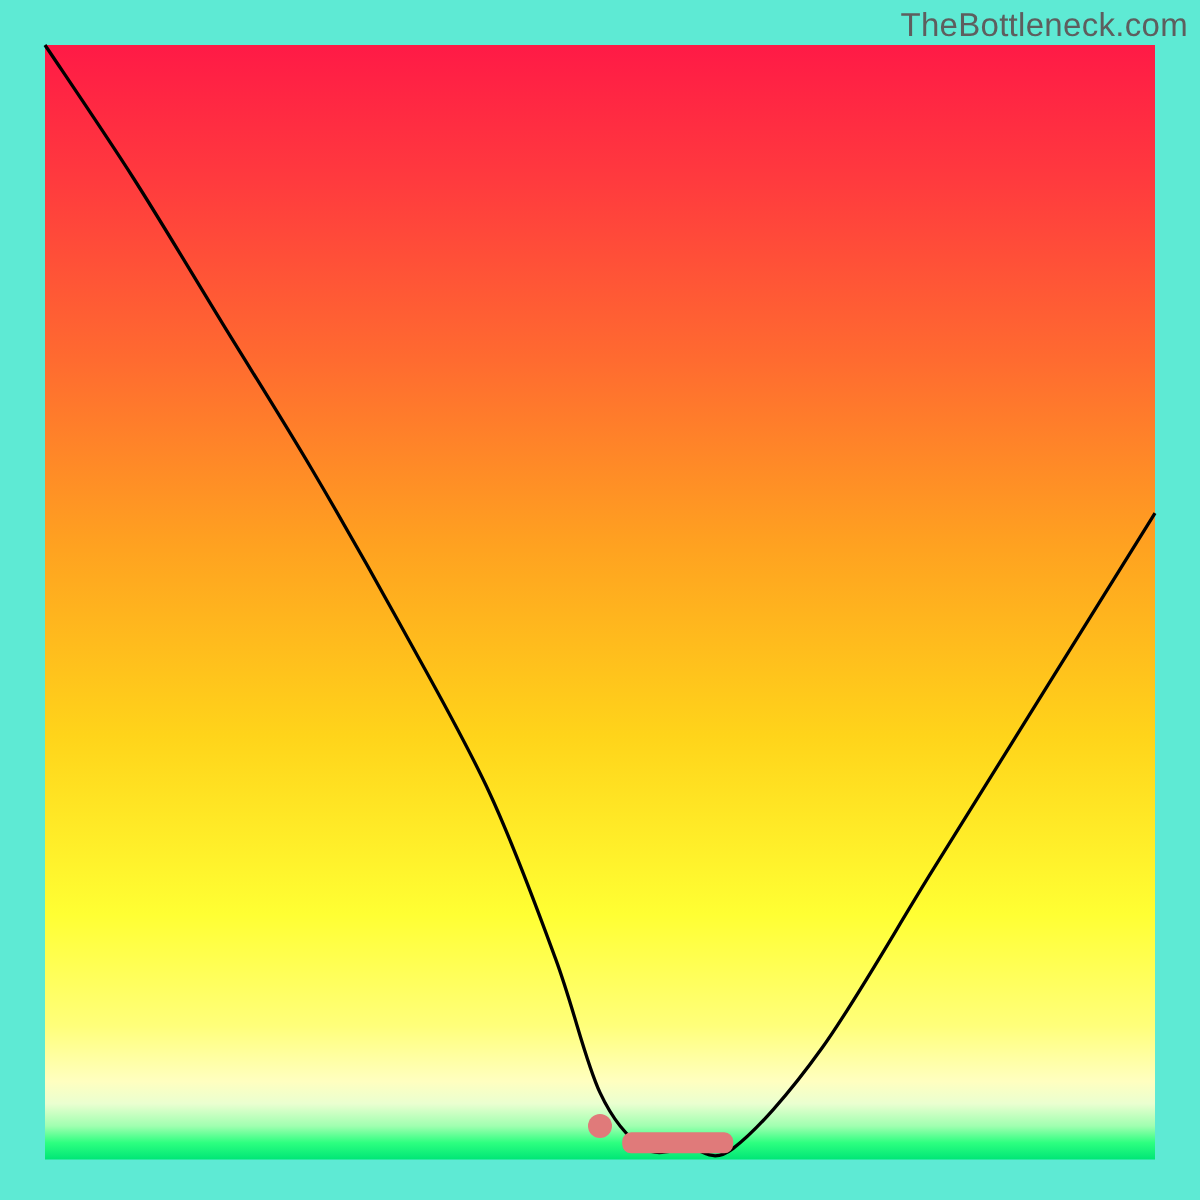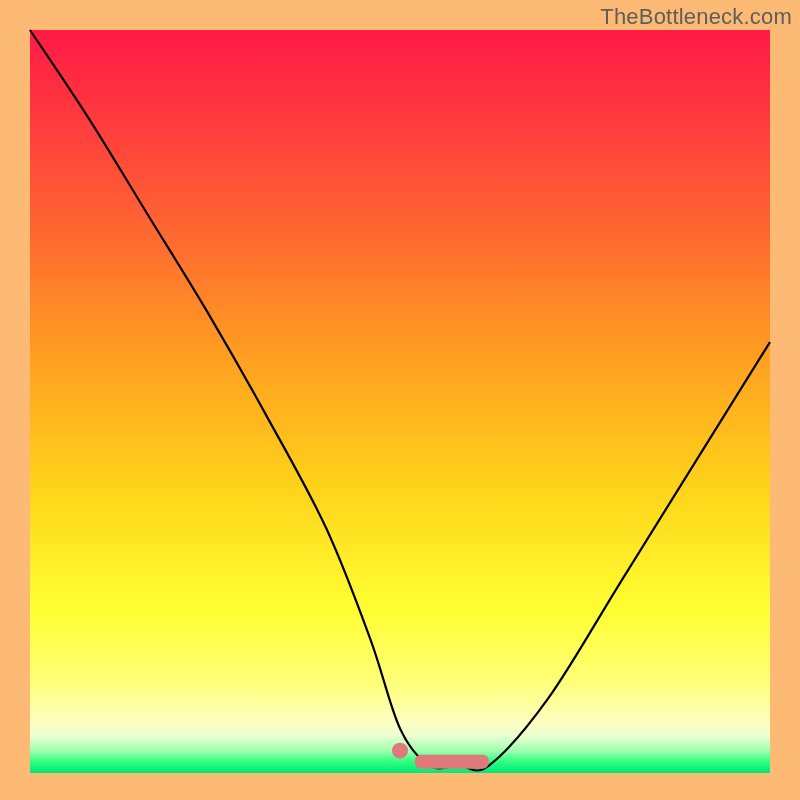--- a/index.html
+++ b/index.html
@@ -10,21 +10,21 @@
     background: #000;
     overflow: hidden;
     font-family: Arial, Helvetica, sans-serif;
   }
   .frame {
     position: absolute;
     top: 0;
     left: 0;
     width: 800px;
     height: 800px;
-    background: #fdba74;
+    background: #5eead4;
   }
   .plot-area {
     position: absolute;
     left: 30px;
     top: 30px;
     width: 740px;
     height: 743px;
     background: linear-gradient(to bottom,
       #ff1a46 0%,
       #ff3a3e 12%,

